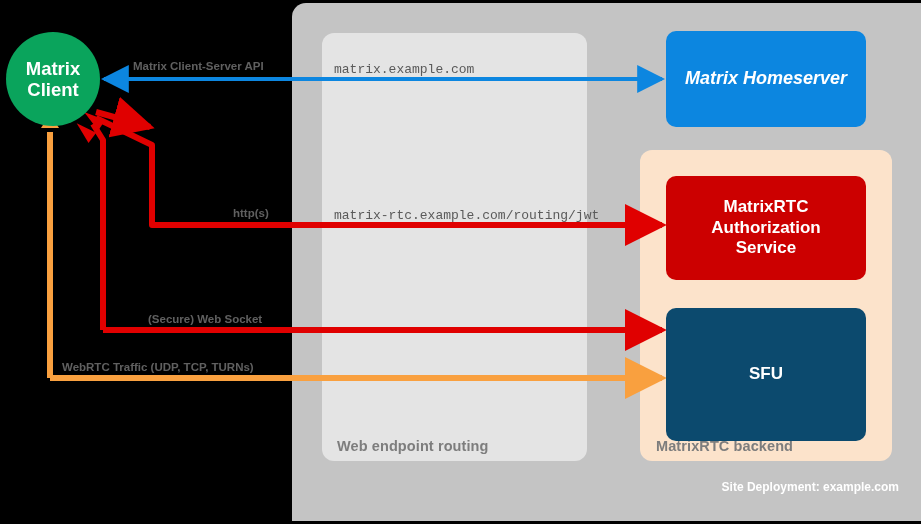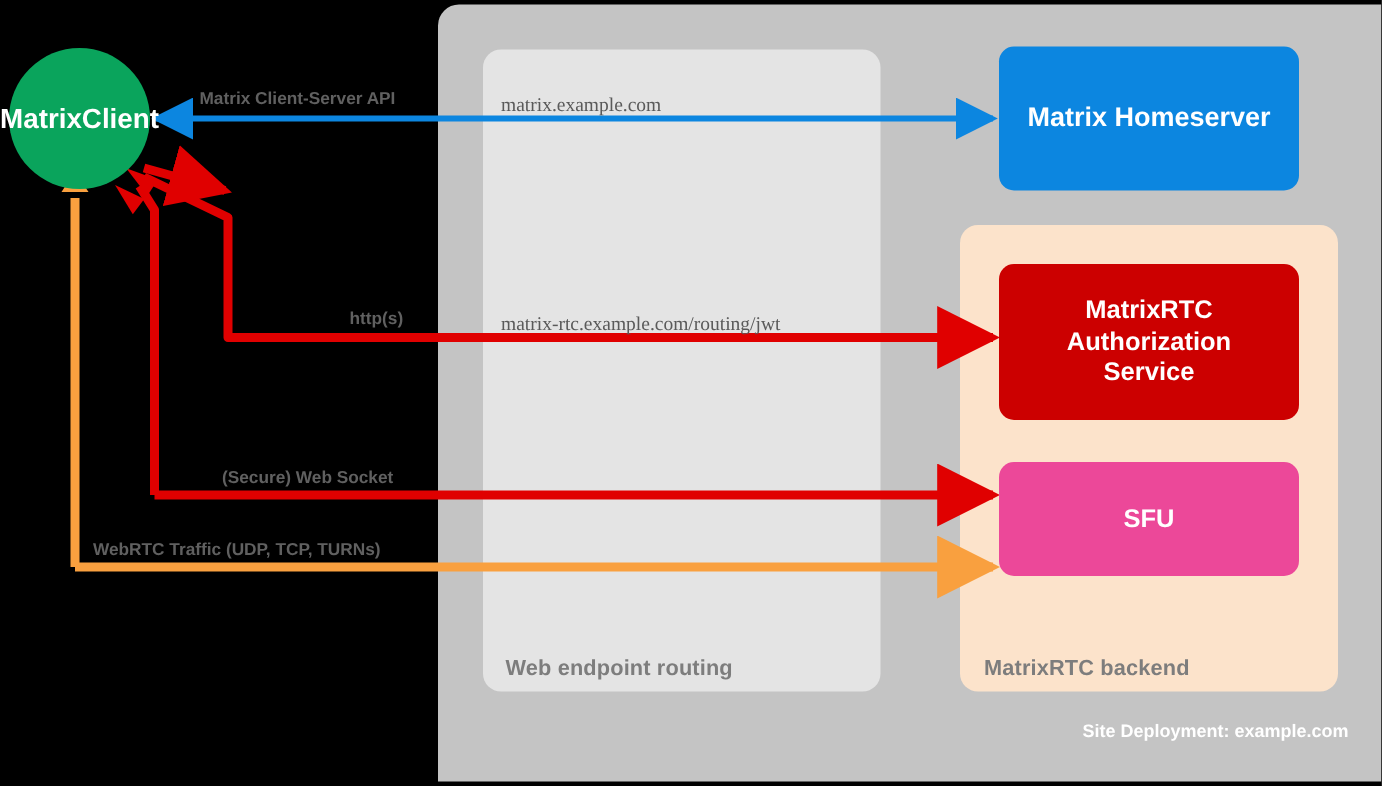--- a/index.html
+++ b/index.html
@@ -71,21 +71,21 @@
     top: 32px;
     width: 94px;
     height: 94px;
     border-radius: 50%;
     background: #0aa45c;
     color: #ffffff;
     font-size: 18.5px;
     font-weight: bold;
     line-height: 1.16;
     display: flex;
-    flex-direction: row;
+    flex-direction: column;
     align-items: center;
     justify-content: center;
     text-align: center;
     z-index: 6;
   }
   .box {
     position: absolute;
     display: flex;
     align-items: center;
     justify-content: center;
@@ -93,29 +93,30 @@
     color: #ffffff;
     font-weight: bold;
     border-radius: 10px;
     z-index: 5;
     line-height: 1.22;
   }
   .box-homeserver {
     left: 666px; top: 31px; width: 200px; height: 96px;
     background: #0c86e0;
     font-size: 18px;
+    font-style: italic;
   }
   .box-auth {
     left: 666px; top: 176px; width: 200px; height: 104px;
     background: #cc0000;
     font-size: 17px;
   }
   .box-sfu {
-    left: 666px; top: 308px; width: 200px; height: 76px;
-    background: #ec4899;
+    left: 666px; top: 308px; width: 200px; height: 133px;
+    background: #0c4a6e;
     font-size: 17px;
   }
 
   
   #wires {
     position: absolute;
     left: 0; top: 0;
     width: 921px; height: 524px;
     z-index: 4;
     pointer-events: none;
@@ -125,21 +126,21 @@
   .edge-label {
     position: absolute;
     font-size: 11.5px;
     font-weight: bold;
     color: #606060;
     white-space: nowrap;
     z-index: 7;
   }
   .endpoint-label {
     position: absolute;
-    font-family: Liberation Serif, serif;
+    font-family: Liberation Mono, monospace;
     font-size: 13px;
     color: #5a5a5a;
     white-space: nowrap;
     z-index: 7;
   }
 </style>
 </head>
 <body>
 
 <div id="stage">

